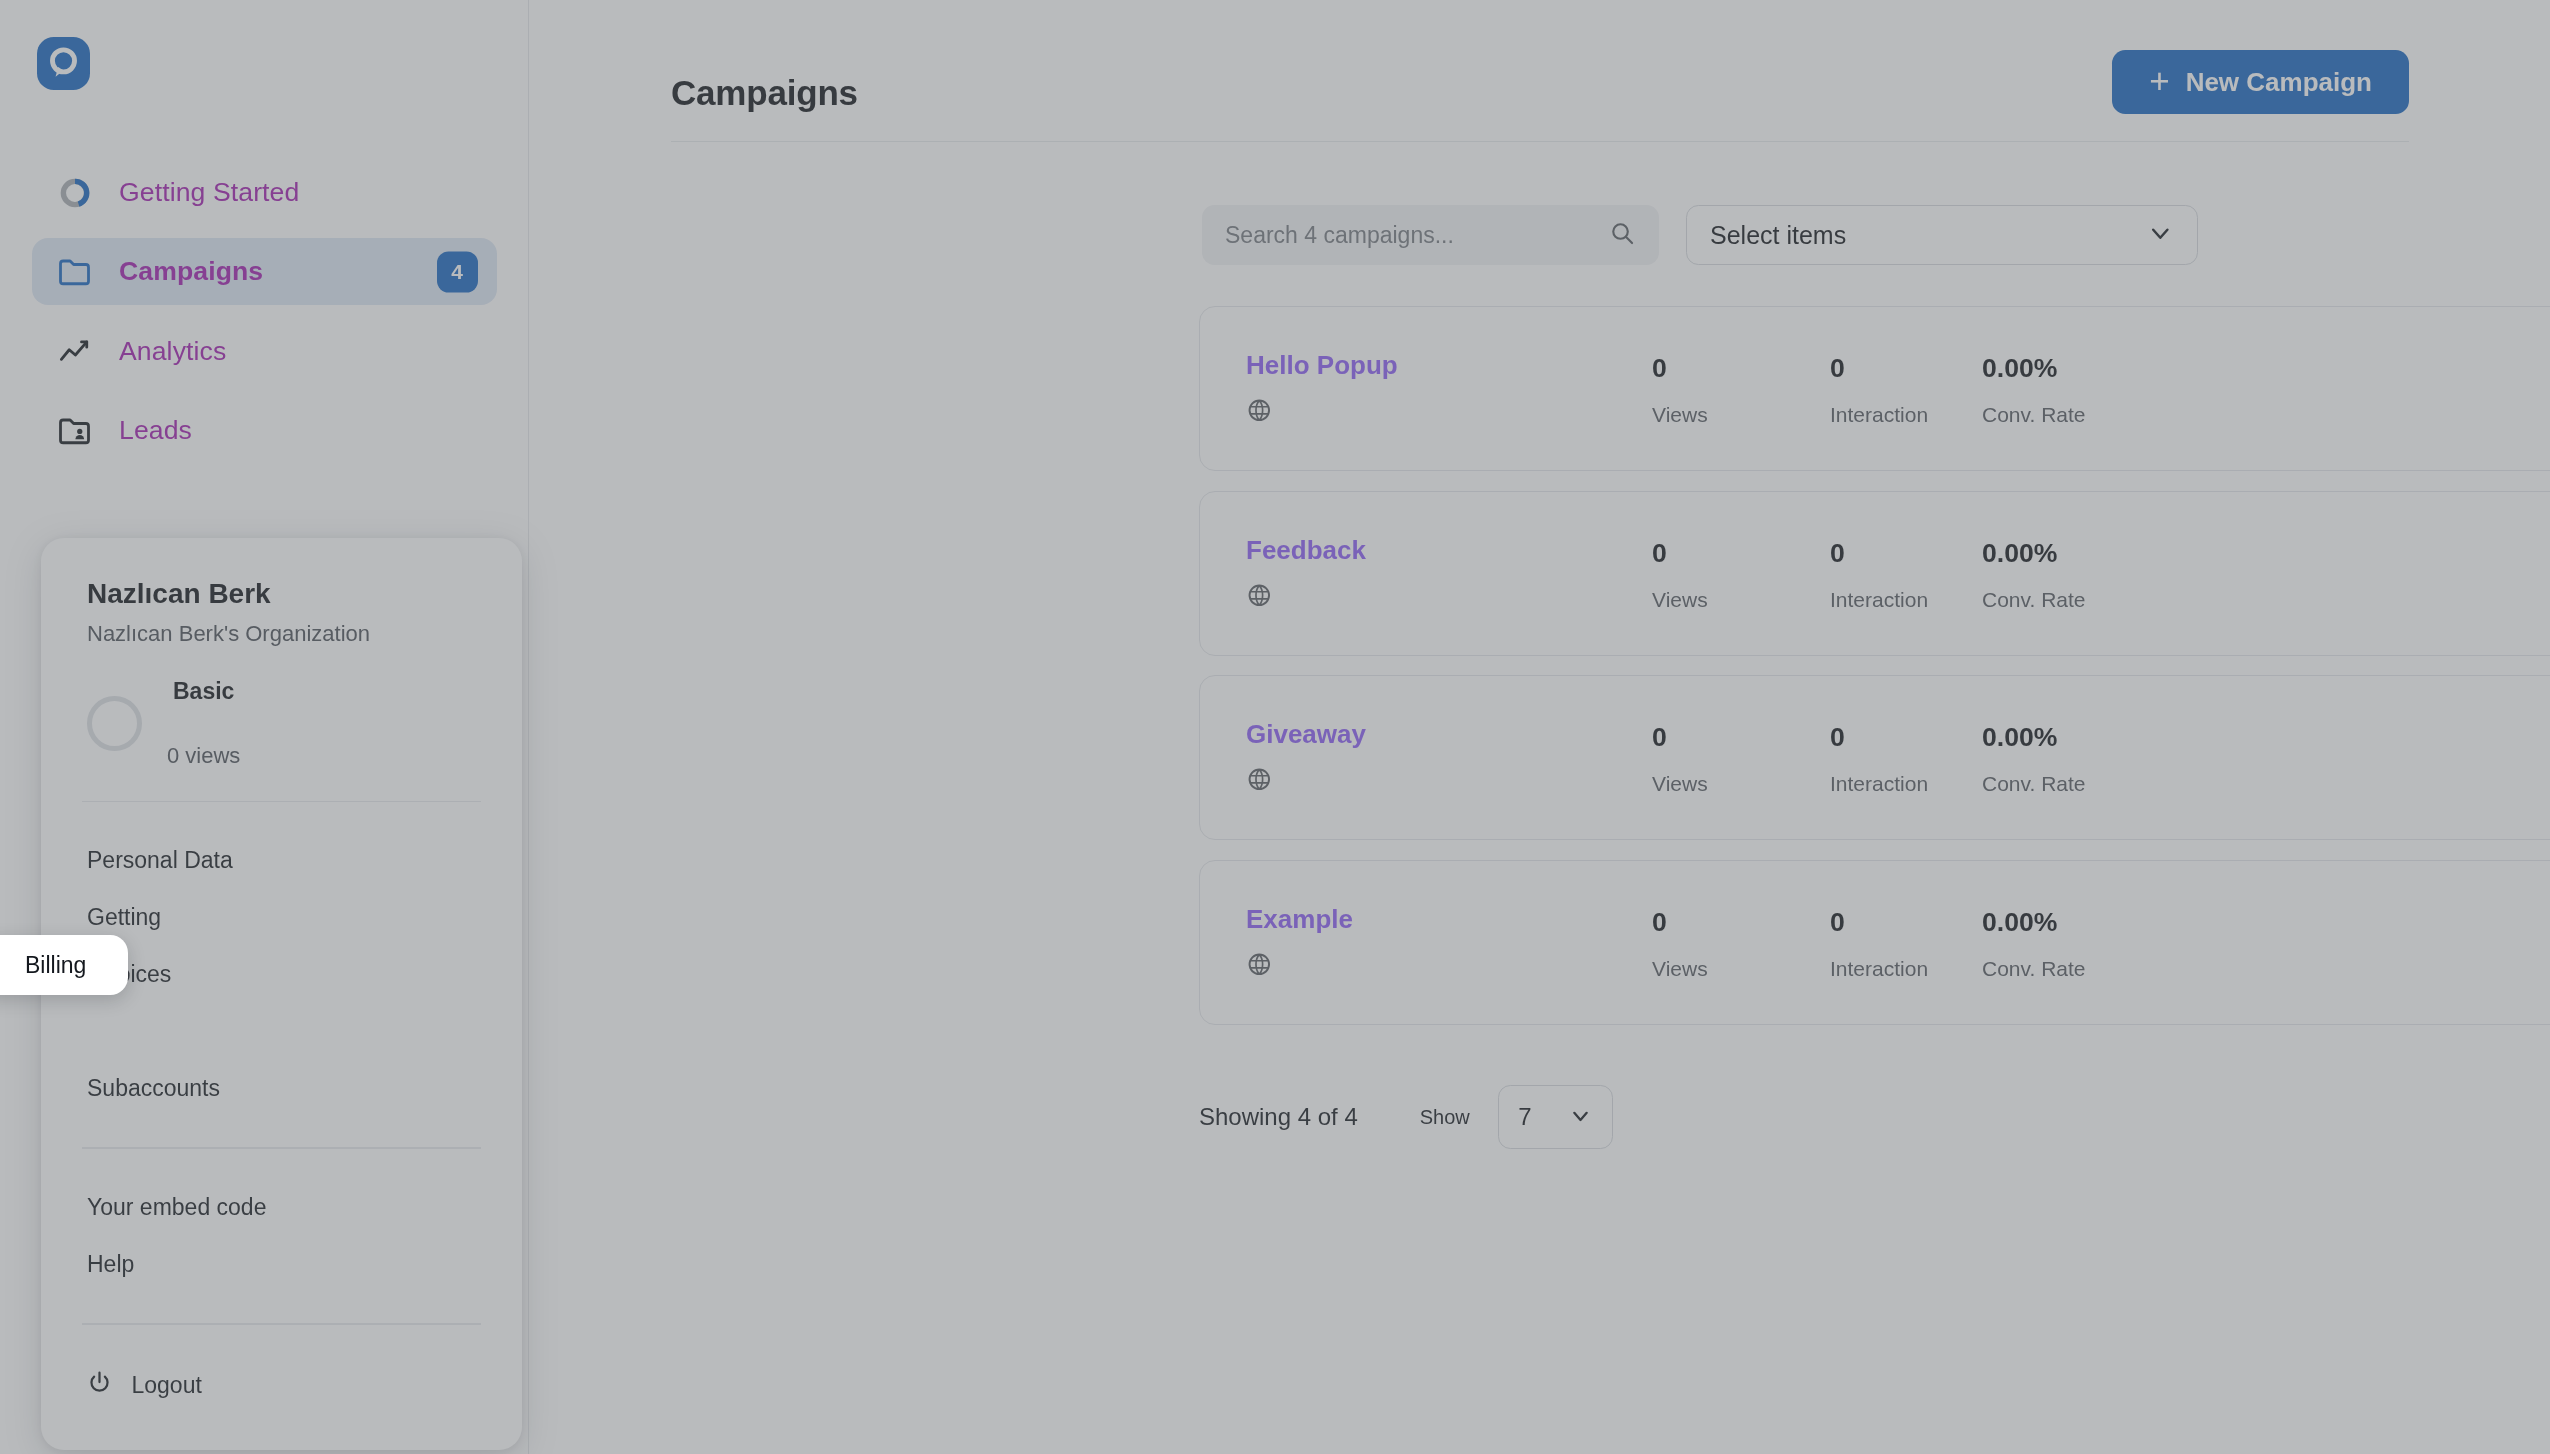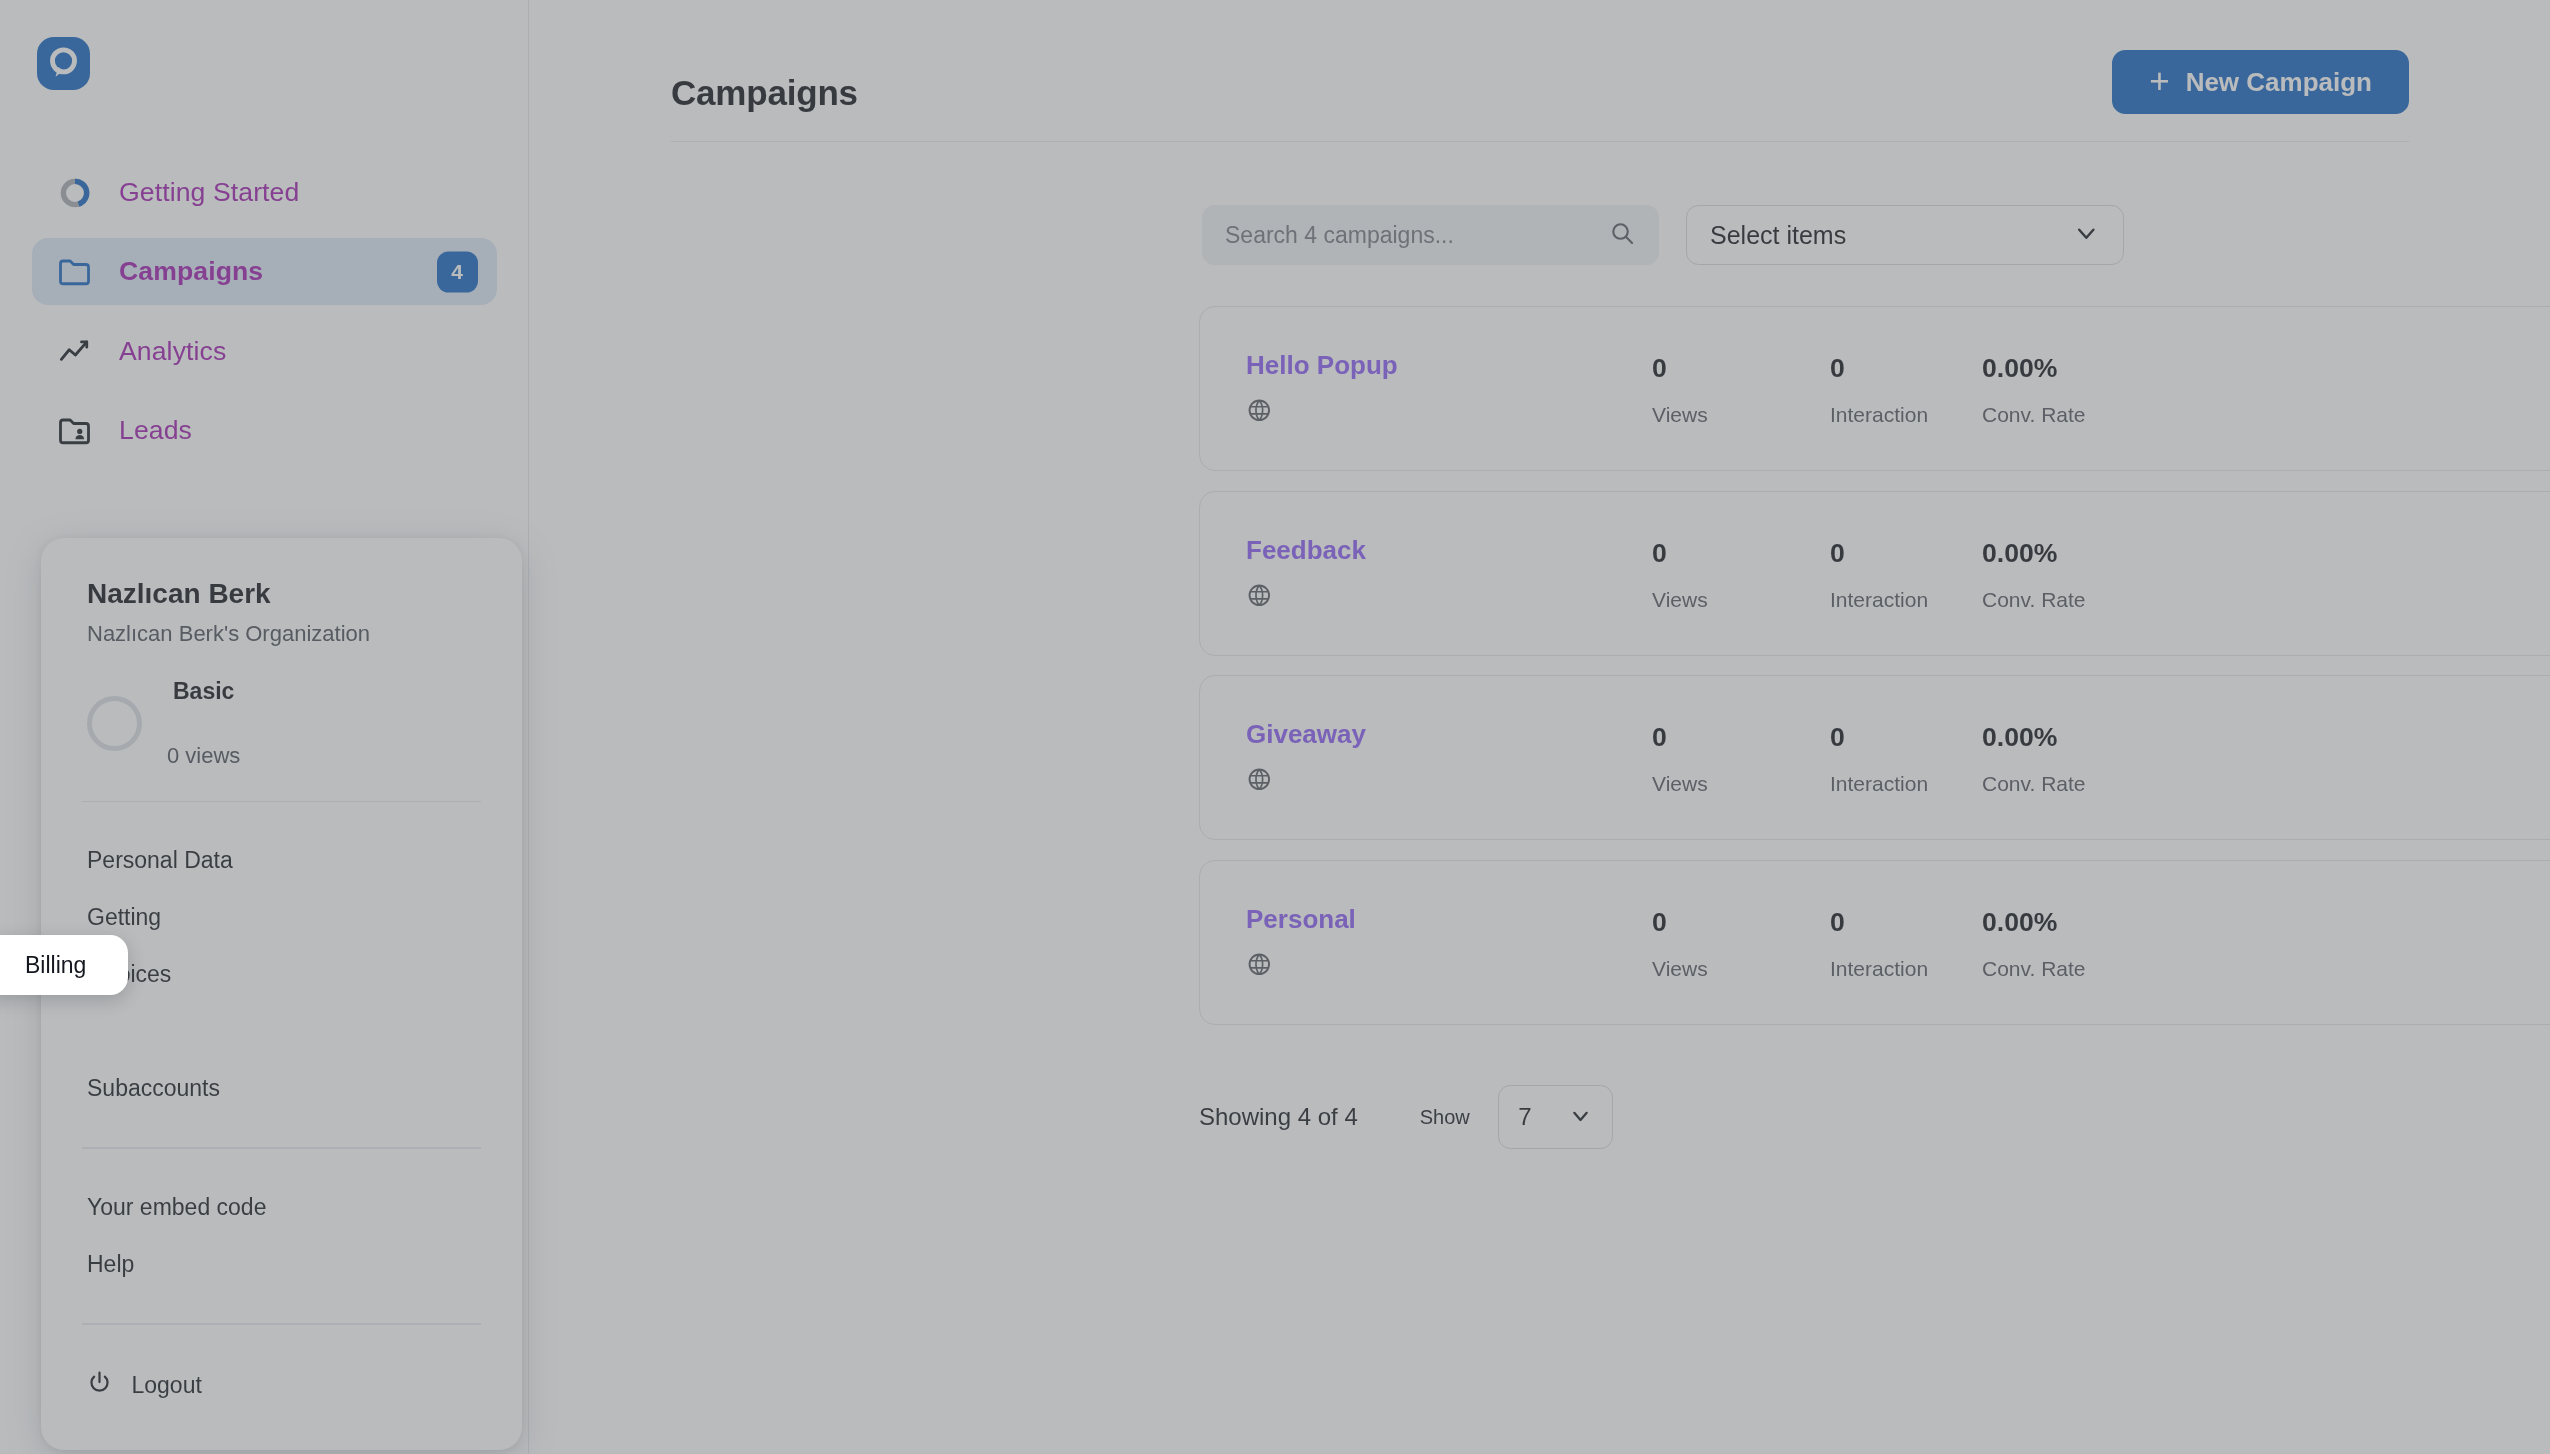--- a/index.html
+++ b/index.html
@@ -187,21 +187,21 @@
     background: transparent;
     font-family: inherit;
     font-size: 23px;
     color: #1b1f26;
   }
   #search-input::placeholder { color: #73787f; }
 
   #select-items {
     position: absolute;
     left: 484px; top: 0;
-    width: 438px; height: 60px;
+    width: 512px; height: 60px;
     background: transparent;
     border: 1.8px solid #d6d9de;
     border-radius: 12.4px;
     display: flex;
     align-items: center;
     justify-content: space-between;
     padding: 0 23px;
     cursor: pointer;
   }
   #select-items-label {
@@ -557,21 +557,21 @@
         </div>
         <div class="stat stat-rate">
           <div class="stat-value">0.00%</div>
           <div class="stat-label">Conv. Rate</div>
         </div>
 
       </div>
 
       <div class="campaign-card">
         <div class="card-title-col">
-          <div class="card-title">Personal</div>
+          <div class="card-title">Example</div>
           <div class="card-globe">
             <svg width="26.6" height="26.6" viewBox="0 0 30 30">
               <circle cx="15" cy="15" r="11" fill="none" stroke="#55595f" stroke-width="2.2"></circle>
               <path d="M15 4 c-5 5 -5 17 0 22 M15 4 c5 5 5 17 0 22 M4.4 11 h21.2 M4.4 19 h21.2" fill="none" stroke="#55595f" stroke-width="1.9"></path>
             </svg>
           </div>
         </div>
         <div class="stat stat-views">
           <div class="stat-value">0</div>
           <div class="stat-label">Views</div>

